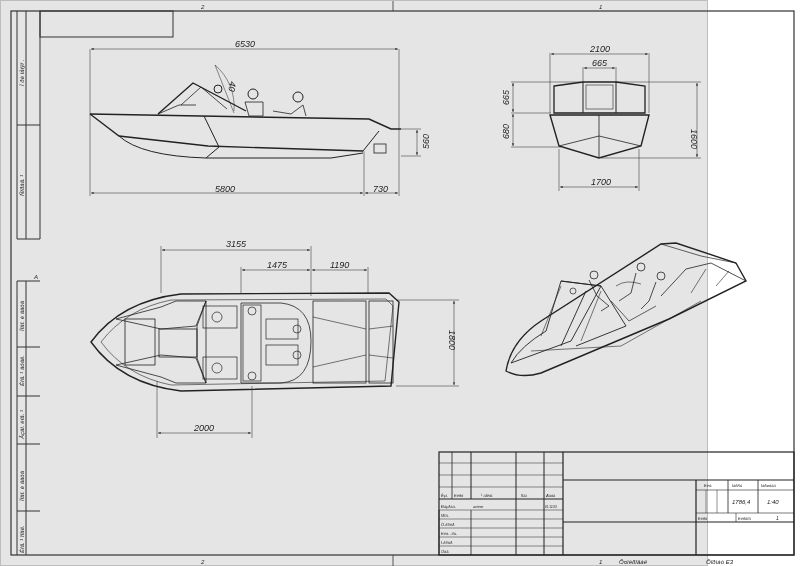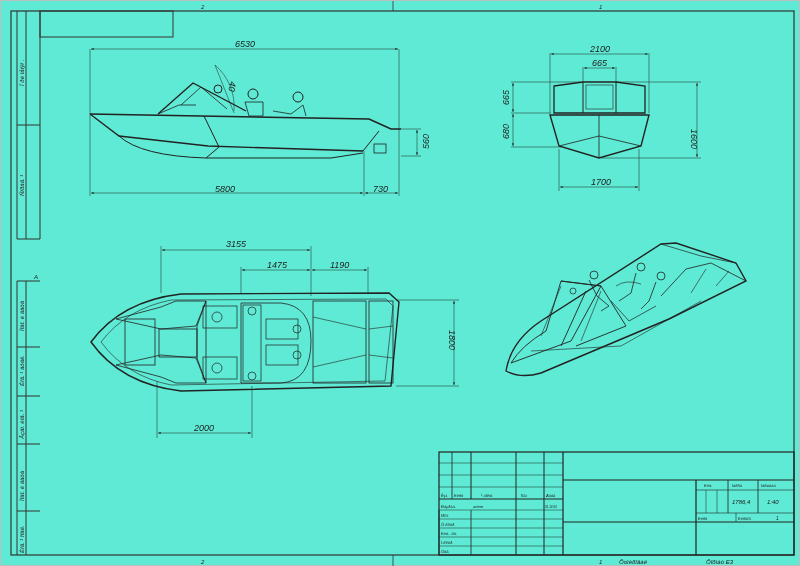--- a/index.html
+++ b/index.html
@@ -1,18 +1,18 @@
 <!DOCTYPE html>
 <html><head>
   <meta charset="utf-8">
   <style>
     html, body { margin: 0; padding: 0; background: #ffffff; }
     body { width: 800px; height: 566px; position: relative; overflow: hidden;
            font-family: "Liberation Sans", sans-serif; color: #222; }
-    .sheet { position: absolute; left: 0; top: 0; width: 800px; height: 566px; background: #5eead4;
+    .sheet { position: absolute; left: 0; top: 0; width: 708px; height: 566px; background: #e5e5e5;
              border: 1px solid #bdbdbd; box-sizing: border-box; }
     svg { position: absolute; left: 0; top: 0; }
     .dim { font-family: "Liberation Sans", sans-serif; font-style: italic; font-size: 9px; fill: #222; }
     .small { font-family: "Liberation Sans", sans-serif; font-style: italic; font-size: 6px; fill: #222; }
     .tiny { font-family: "Liberation Sans", sans-serif; font-style: italic; font-size: 4px; fill: #222; }
   </style>
 </head>
 <body>
 
 <div class="sheet">

